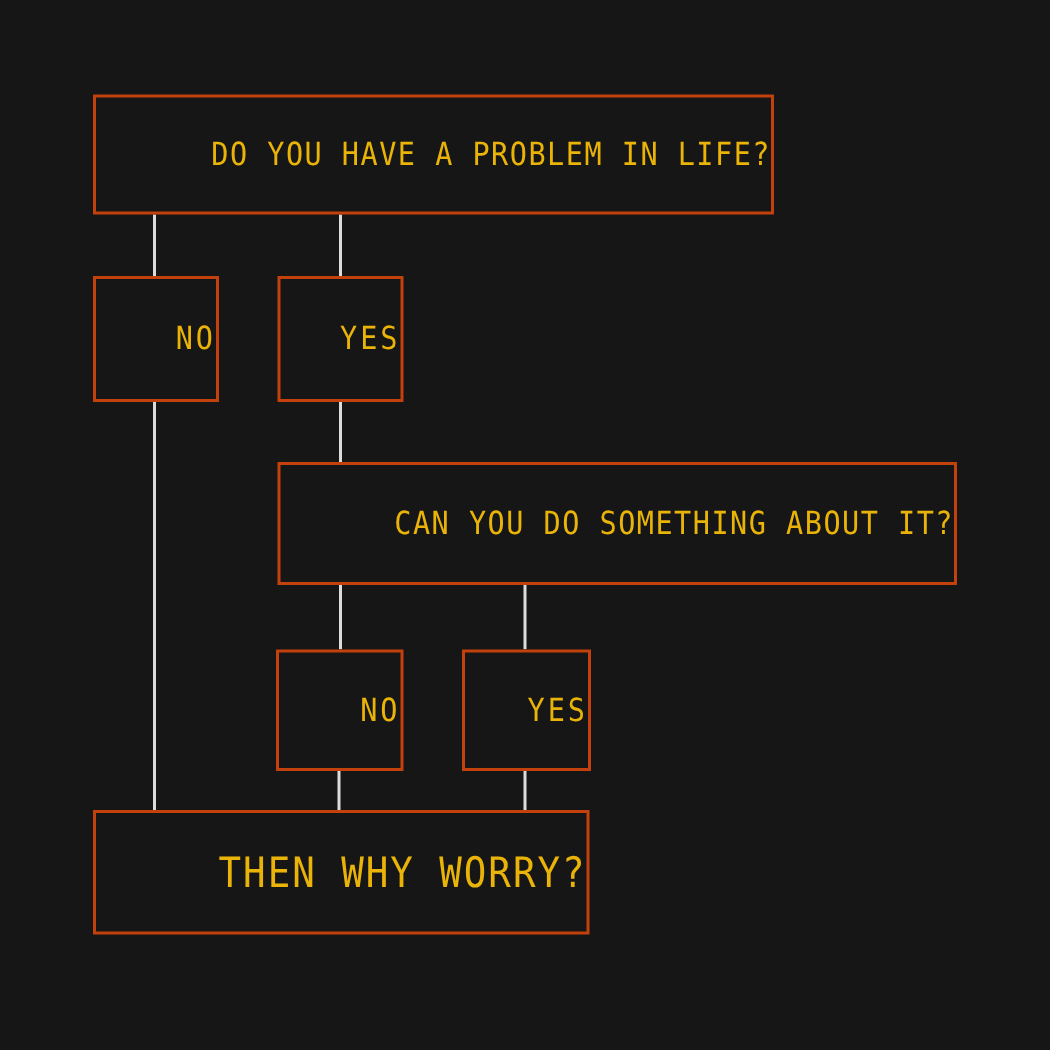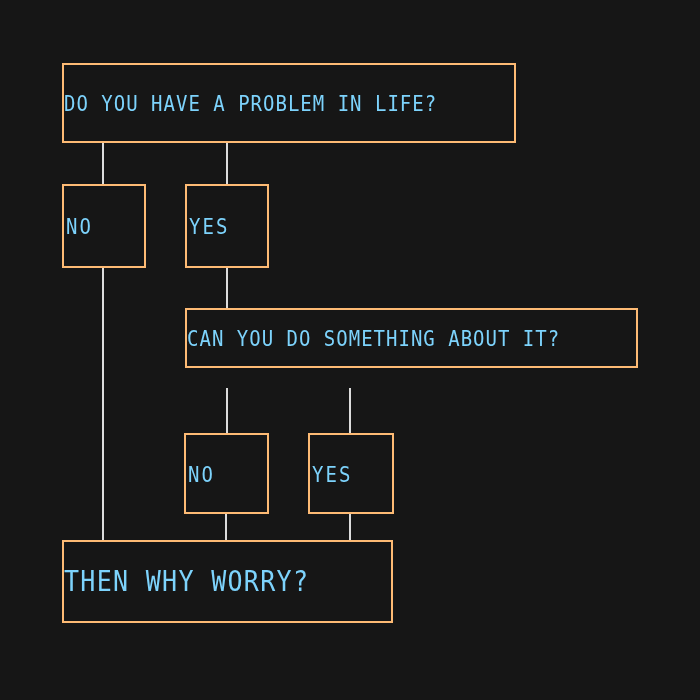--- a/index.html
+++ b/index.html
@@ -9,27 +9,27 @@
   .canvas {
     position: relative;
     width: 700px;
     height: 700px;
     background: #161616;
     overflow: hidden;
     font-family: "DejaVu Sans Mono", "Liberation Mono", monospace;
   }
   .node {
     position: absolute;
-    border: 2px solid #fdba74;
+    border: 2px solid #c2410c;
     background: #161616;
     display: flex;
     align-items: center;
-    justify-content: flex-start;
+    justify-content: flex-end;
     box-sizing: border-box;
-    color: #7dd3fc;
+    color: #eab308;
     z-index: 2;
   }
   .node .label {
     display: inline-block;
     transform: scaleY(1.12);
     white-space: nowrap;
   }
   .question-text {
     font-size: 19px;
     letter-spacing: 1px;
@@ -46,21 +46,21 @@
   .vline {
     position: absolute;
     width: 2px;
     background: #dcdcdc;
     z-index: 1;
   }
   
   .q1     { left: 62px;  top: 63px;  width: 454px; height: 80px; }
   .no1    { left: 62px;  top: 184px; width: 84px;  height: 84px; }
   .yes1   { left: 185px; top: 184px; width: 84px;  height: 84px; }
-  .q2     { left: 185px; top: 308px; width: 453px; height: 60px; }
+  .q2     { left: 185px; top: 308px; width: 453px; height: 82px; }
   .no2    { left: 184px; top: 433px; width: 85px;  height: 81px; }
   .yes2   { left: 308px; top: 433px; width: 86px;  height: 81px; }
   .result { left: 62px;  top: 540px; width: 331px; height: 83px; }
   
   .l-q1-no1    { left: 102px; top: 141px; height: 43px; }
   .l-q1-yes1   { left: 226px; top: 141px; height: 43px; }
   .l-no1-res   { left: 102px; top: 266px; height: 290px; }
   .l-yes1-q2   { left: 226px; top: 266px; height: 42px; }
   .l-q2-no2    { left: 226px; top: 388px; height: 45px; }
   .l-q2-yes2   { left: 349px; top: 388px; height: 45px; }

